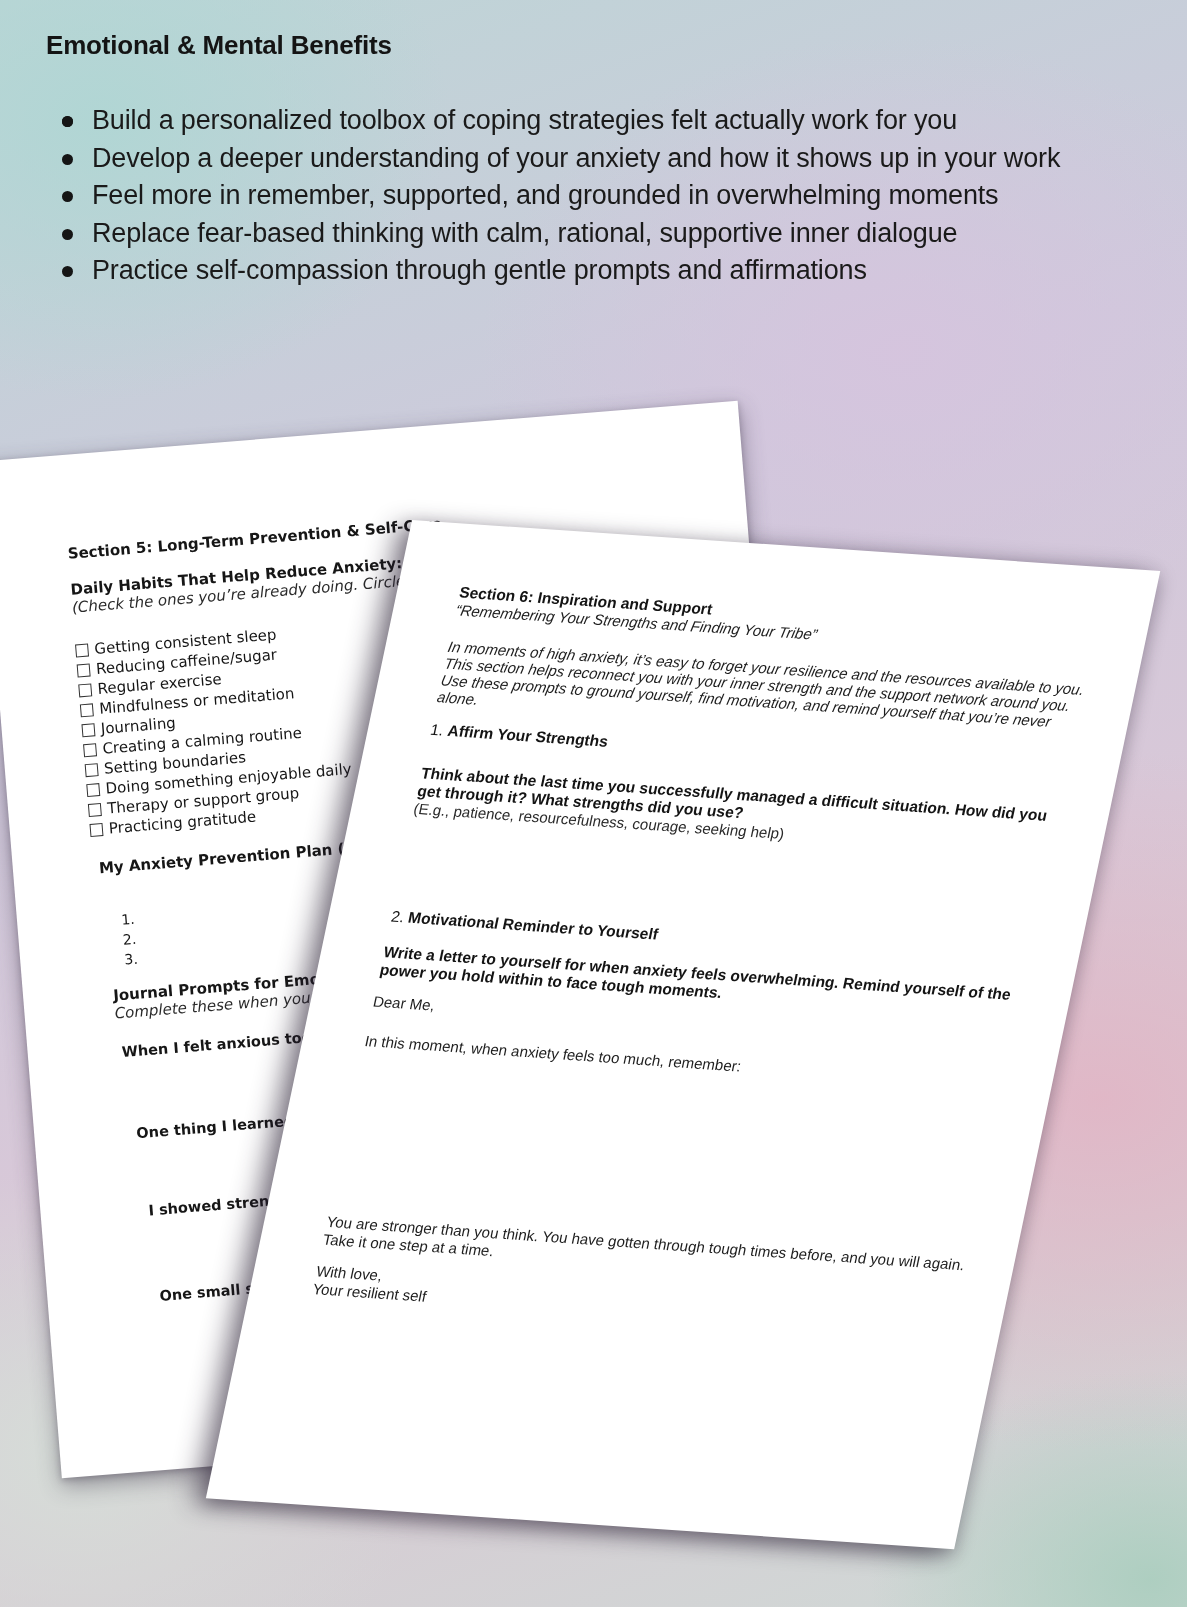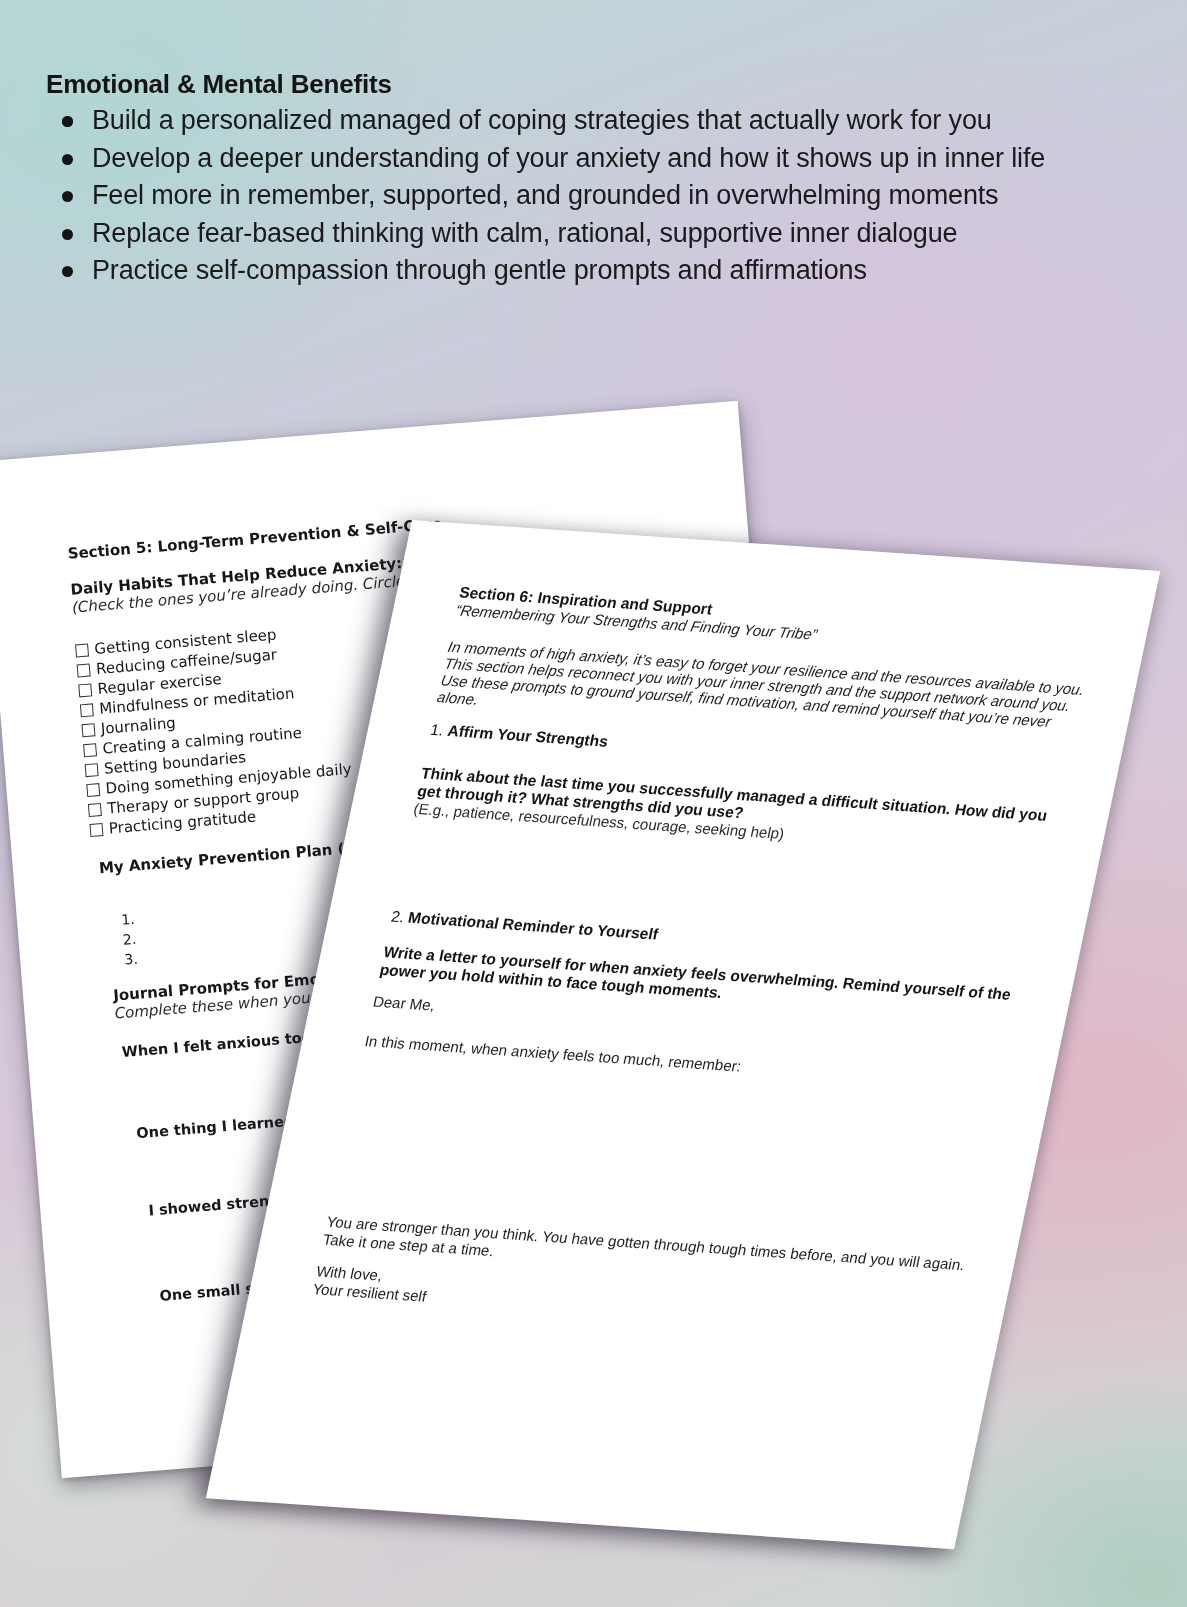--- a/index.html
+++ b/index.html
@@ -13,21 +13,20 @@
       radial-gradient(ellipse 500px 400px at 100px 120px, rgba(176,214,212,0.95), rgba(176,214,212,0) 70%),
       radial-gradient(ellipse 500px 400px at 80px 1450px, rgba(214,222,216,0.95), rgba(214,222,216,0) 70%),
       radial-gradient(ellipse 400px 300px at 1150px 1580px, rgba(170,205,190,0.9), rgba(170,205,190,0) 70%),
       linear-gradient(160deg, #bcd6d6 0%, #cfc9dc 35%, #d8c8d8 60%, #d6cdd4 80%, #cfdad6 100%);
   }
   .heading {
     position: absolute; left: 46px; top: 30px;
     font-family: "Liberation Sans", sans-serif;
     font-weight: bold; font-size: 26px; color: #141414;
     letter-spacing: -0.2px;
-    margin-top: 39px;
   }
   .benefits {
     position: absolute; left: 62px; top: 102px;
     list-style: none;
   }
   .benefits li {
     position: relative;
     padding-left: 30px;
     font-size: 27px; line-height: 37.5px; color: #1a1a1a;
     white-space: nowrap;
@@ -83,22 +82,22 @@
   .fp .example { font-size: 15px; color: #2a2a2a; }
   .fp .letter { font-size: 15px; color: #1e1e1e; line-height: 18px; }
 </style>
 </head>
 <body>
 
 <div class="heading">Emotional &amp; Mental Benefits</div>
 
 <ul class="benefits">
   <li><span class="bullet"></span></li>
-  <li><span class="bullet"></span><span>Build a personalized managed of coping strategies that actually work for you</span></li>
-  <li><span class="bullet"></span><span>Develop a deeper understanding of your anxiety and how it shows up in inner life</span></li>
+  <li><span class="bullet"></span><span>Build a personalized toolbox of coping strategies felt actually work for you</span></li>
+  <li><span class="bullet"></span><span>Develop a deeper understanding of your anxiety and how it shows up in your work</span></li>
   <li><span class="bullet"></span><span>Feel more in remember, supported, and grounded in overwhelming moments</span></li>
   <li><span class="bullet"></span><span>Replace fear-based thinking with calm, rational, supportive inner dialogue</span></li>
   <li><span class="bullet"></span><span>Practice self-compassion through gentle prompts and affirmations</span></li>
 </ul>
 
 <div class="page page-back">
   <div class="bp">
     <div class="sec-title">Section 5: Long-Term Prevention &amp; Self-Care</div>
     <div class="sub-title">Daily Habits That Help Reduce Anxiety:</div>
     <div class="note">(Check the ones you’re already doing. Circle new</div>

